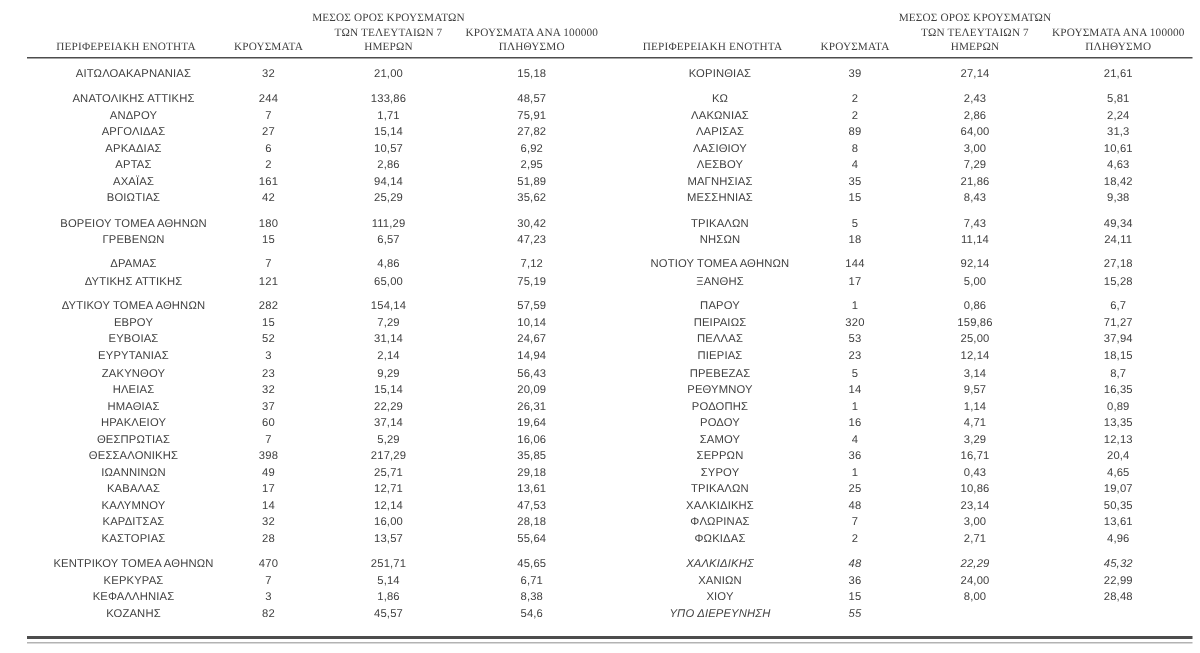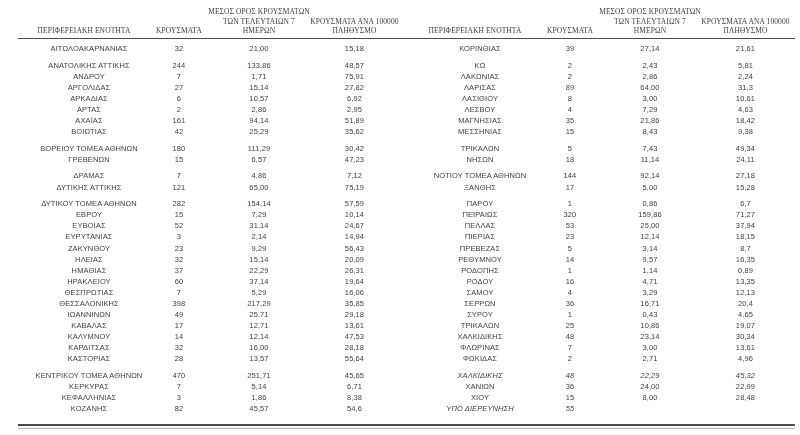--- a/index.html
+++ b/index.html
@@ -450,21 +450,21 @@
             <div class="trow">
               <div class="td c0">ΤΡΙΚΑΛΩΝ</div>
               <div class="td c1">25</div>
               <div class="td c2">10,86</div>
               <div class="td c3">19,07</div>
             </div>
             <div class="trow">
               <div class="td c0">ΧΑΛΚΙΔΙΚΗΣ</div>
               <div class="td c1">48</div>
               <div class="td c2">23,14</div>
-              <div class="td c3">30,34</div>
+              <div class="td c3">50,35</div>
             </div>
             <div class="trow">
               <div class="td c0">ΦΛΩΡΙΝΑΣ</div>
               <div class="td c1">7</div>
               <div class="td c2">3,00</div>
               <div class="td c3">13,61</div>
             </div>
             <div class="trow">
               <div class="td c0">ΦΩΚΙΔΑΣ</div>
               <div class="td c1">2</div>

